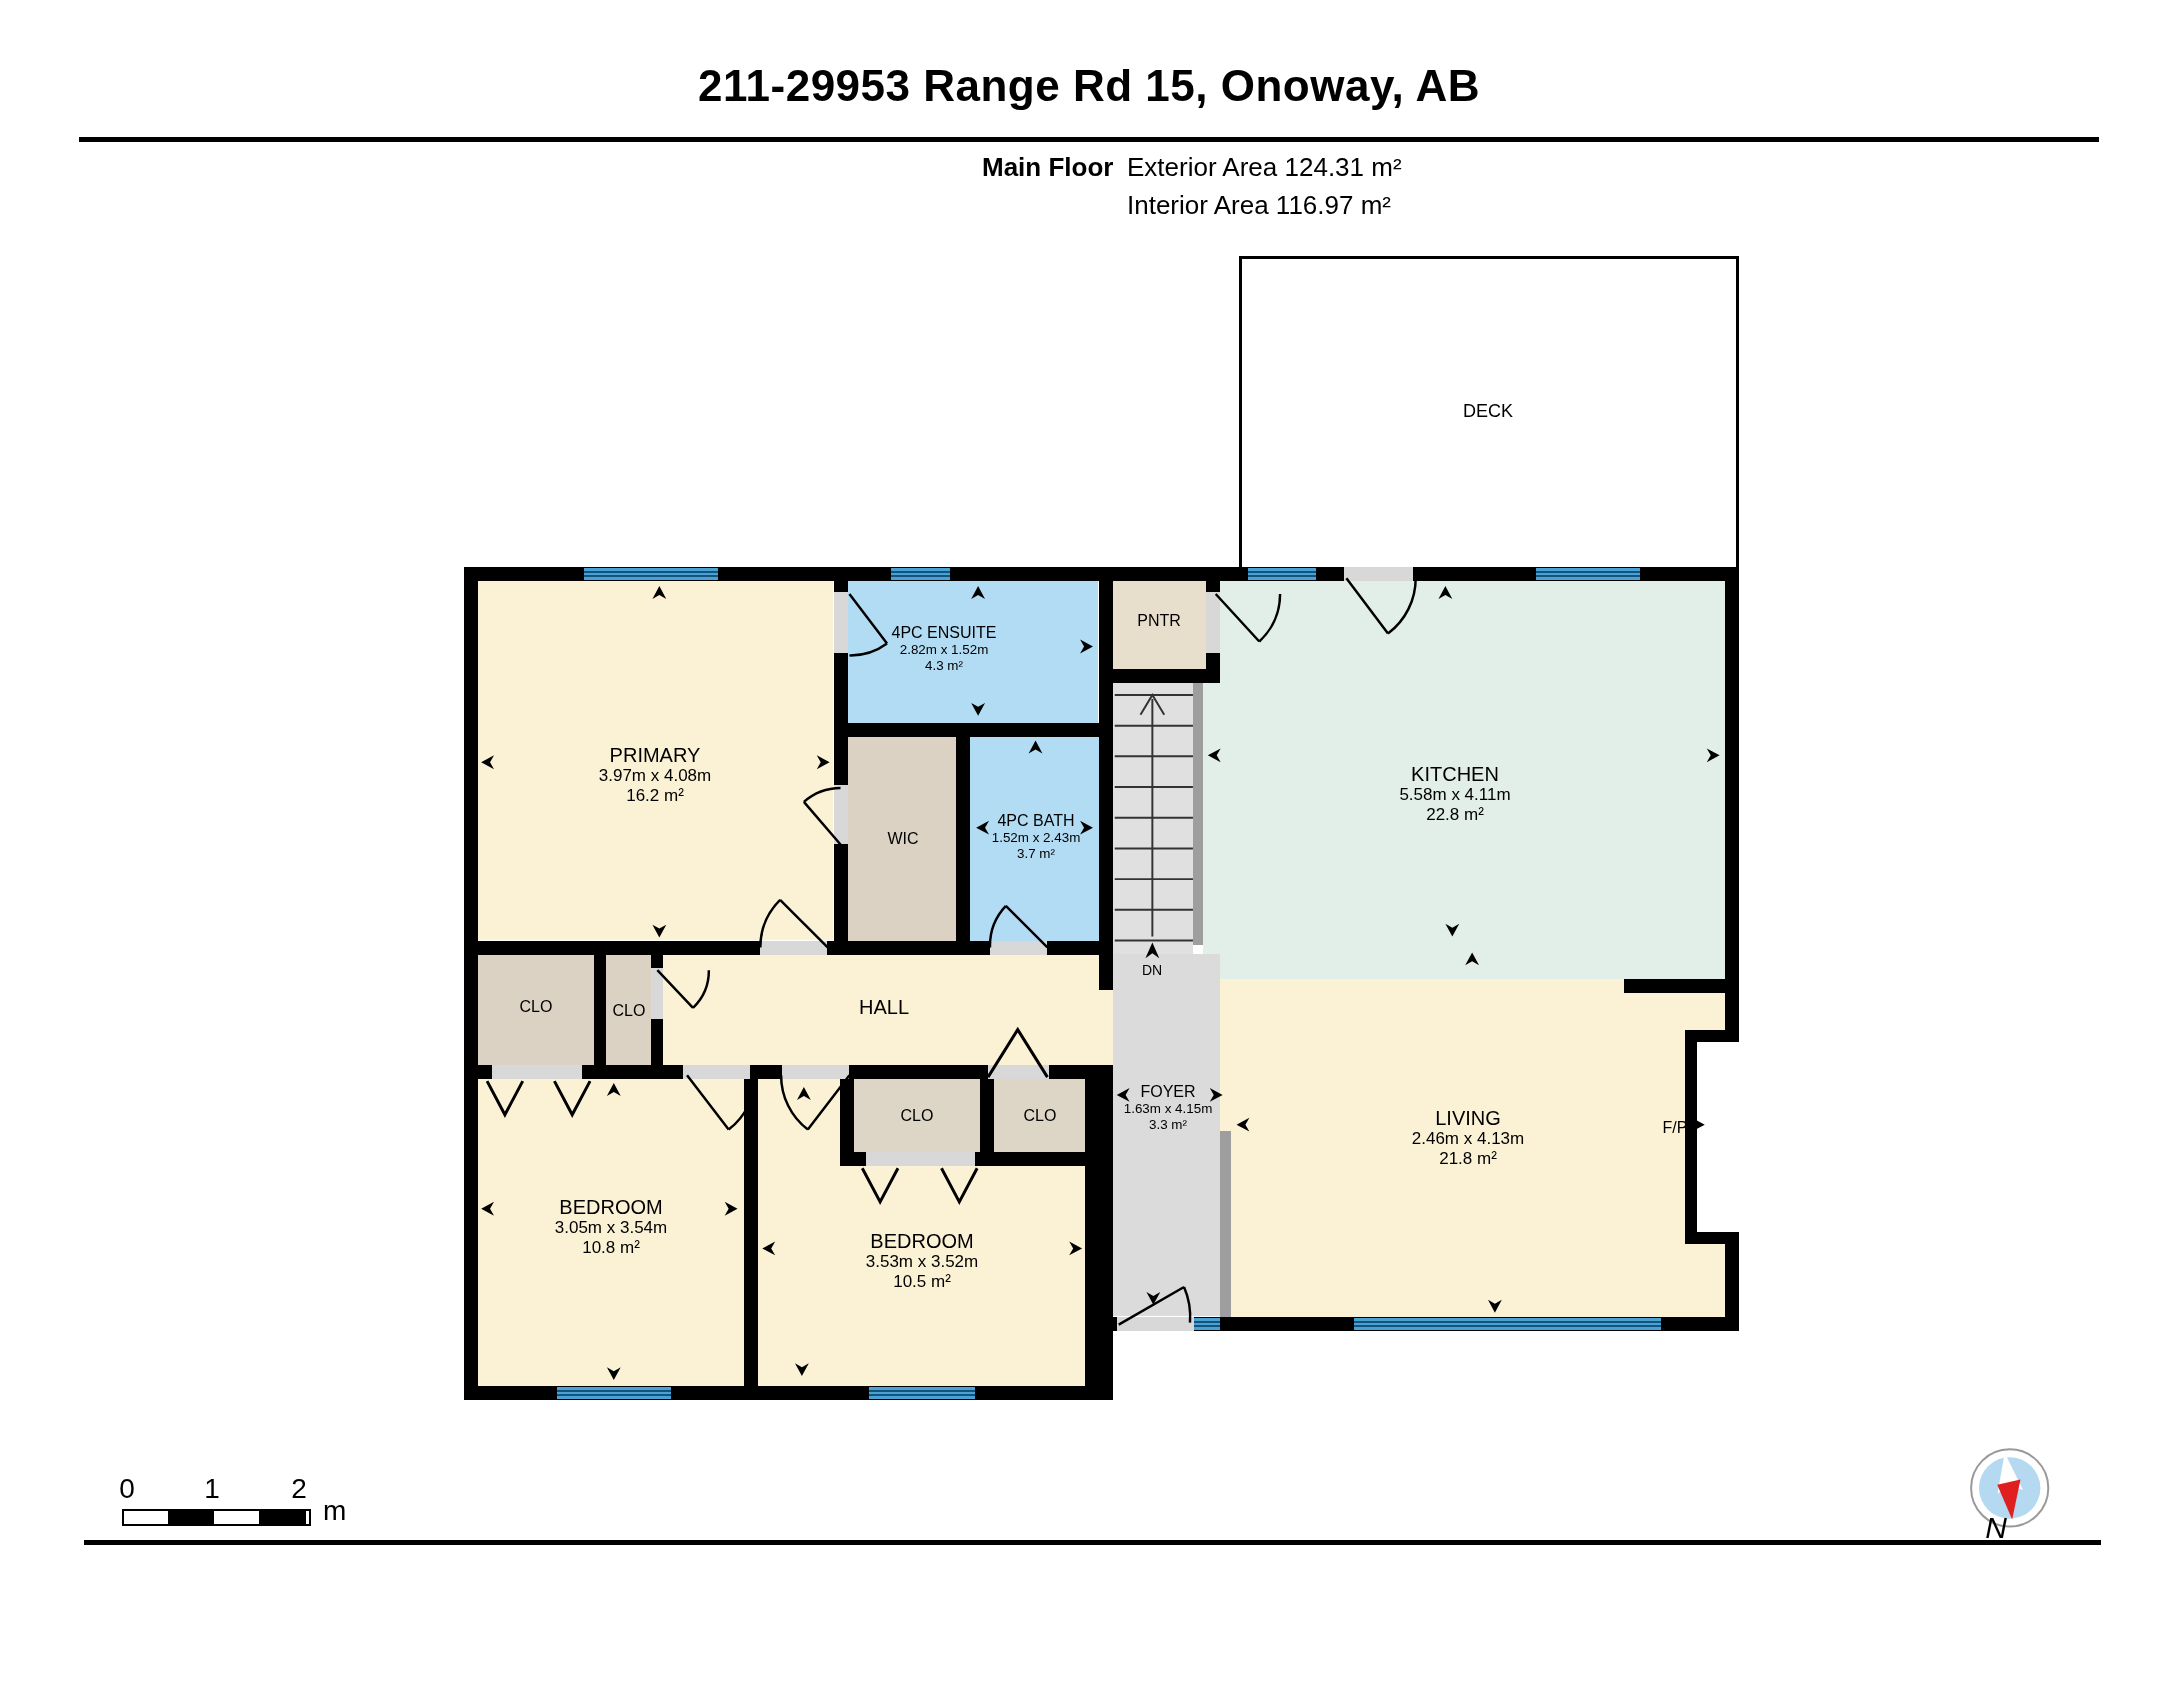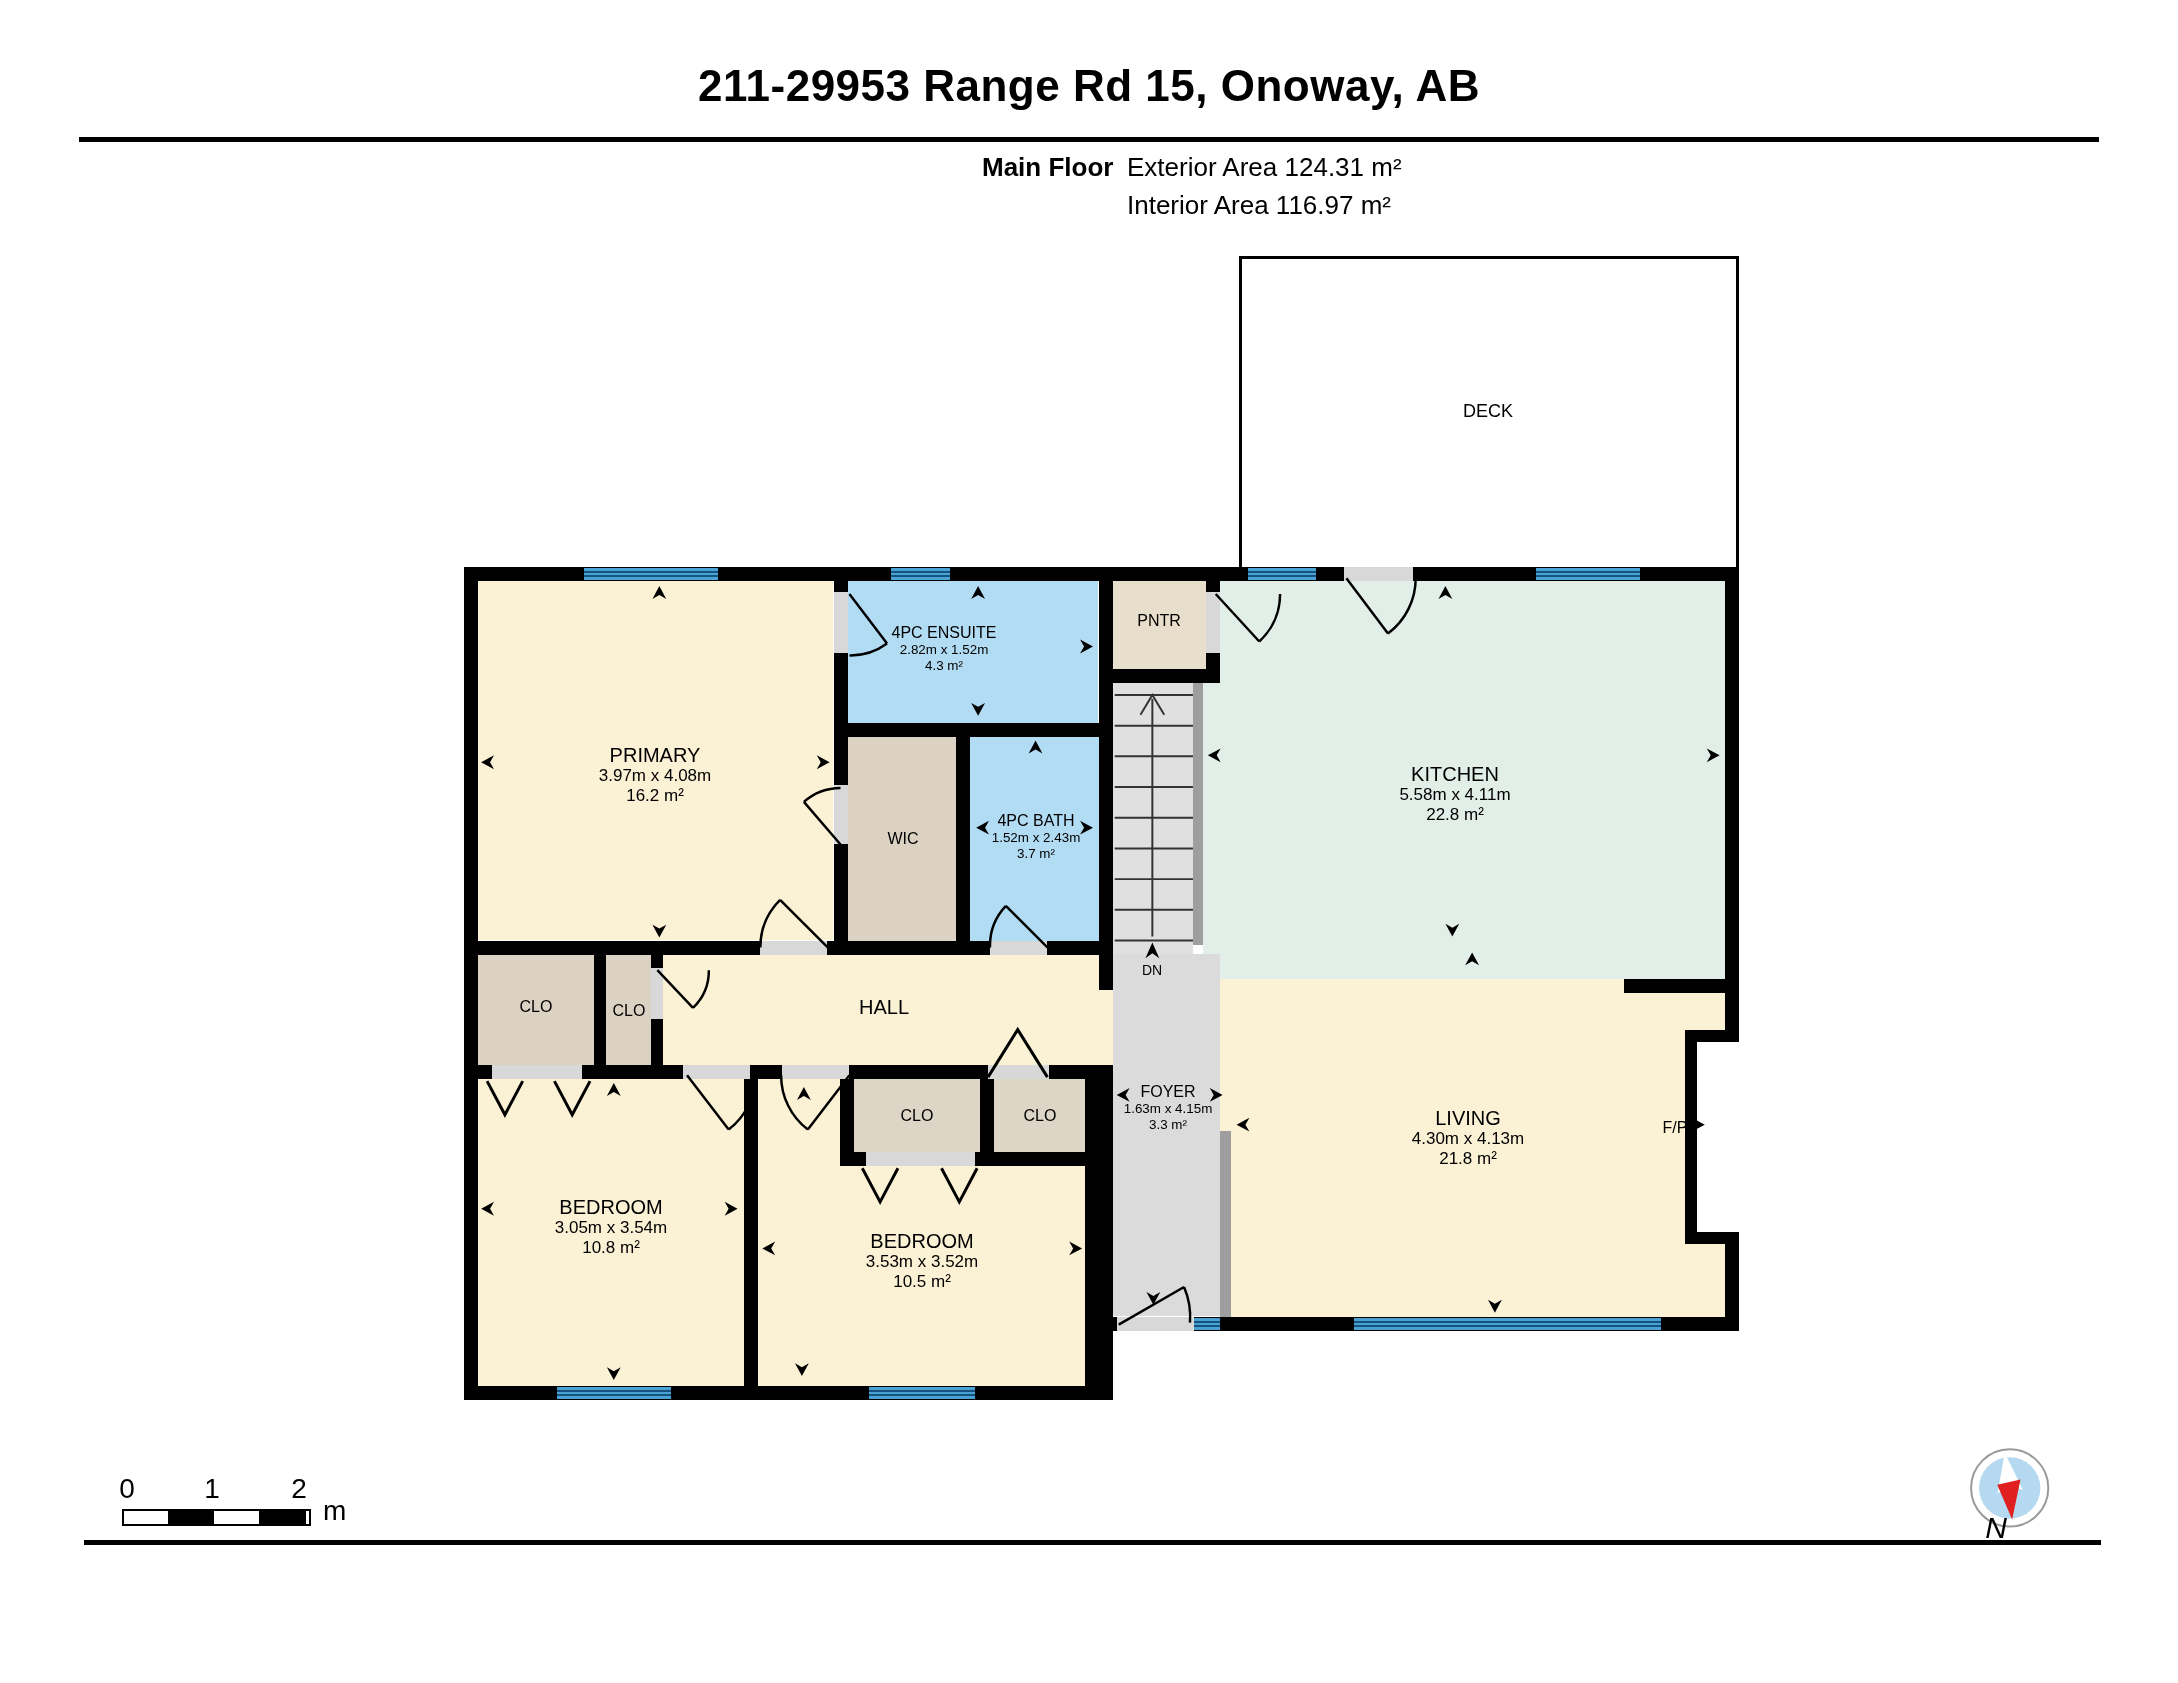--- a/index.html
+++ b/index.html
@@ -228,21 +228,21 @@
   <div class="room-label" style="left:1040px;top:1107px;">
     <div class="tag">CLO</div>
   </div>
   <div class="room-label" style="left:1168px;top:1083px;">
     <div class="nm-s">FOYER</div>
     <div class="dm-s">1.63m x 4.15m</div>
     <div class="dm-s">3.3 m²</div>
   </div>
   <div class="room-label" style="left:1468px;top:1107px;">
     <div class="nm">LIVING</div>
-    <div class="dm">4.30m x 4.13m</div>
+    <div class="dm">2.46m x 4.13m</div>
     <div class="dm">21.8 m²</div>
   </div>
   <div class="room-label" style="left:1675px;top:1119px;">
     <div class="tag">F/P</div>
   </div>
   <div class="room-label" style="left:611px;top:1196px;">
     <div class="nm">BEDROOM</div>
     <div class="dm">3.05m x 3.54m</div>
     <div class="dm">10.8 m²</div>
   </div>

